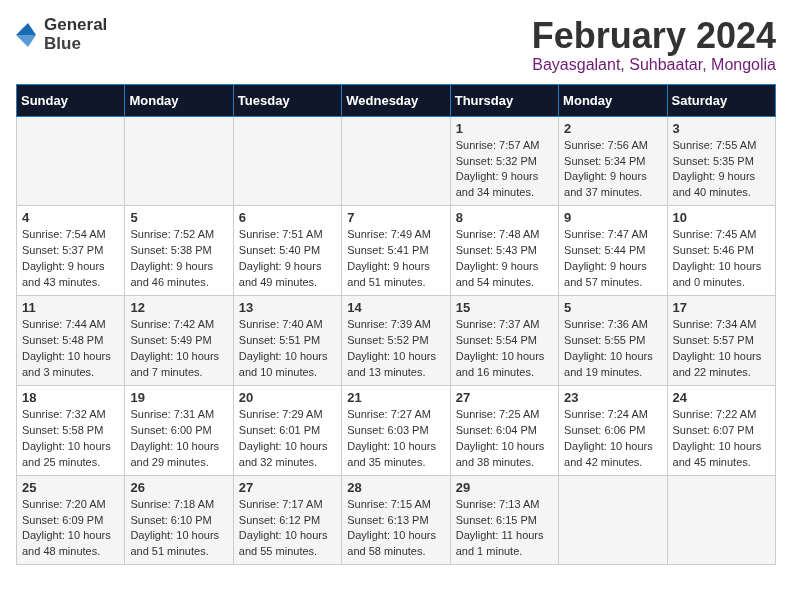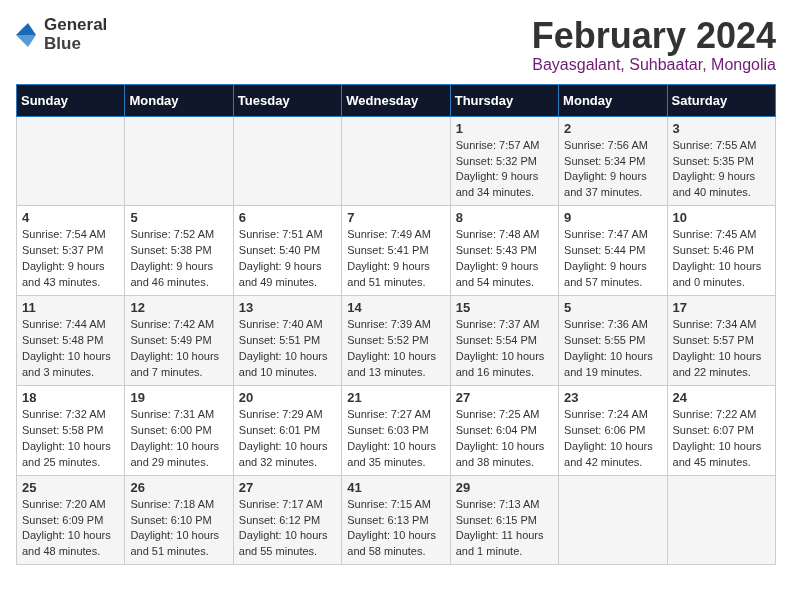--- a/index.html
+++ b/index.html
@@ -226,21 +226,21 @@
         </td>
         <td>
           <span class="day-number">26</span>
           <div class="day-info">Sunrise: 7:18 AM<br>Sunset: 6:10 PM<br>Daylight: 10 hours and 51 minutes.</div>
         </td>
         <td>
           <span class="day-number">27</span>
           <div class="day-info">Sunrise: 7:17 AM<br>Sunset: 6:12 PM<br>Daylight: 10 hours and 55 minutes.</div>
         </td>
         <td>
-          <span class="day-number">41</span>
+          <span class="day-number">28</span>
           <div class="day-info">Sunrise: 7:15 AM<br>Sunset: 6:13 PM<br>Daylight: 10 hours and 58 minutes.</div>
         </td>
         <td>
           <span class="day-number">29</span>
           <div class="day-info">Sunrise: 7:13 AM<br>Sunset: 6:15 PM<br>Daylight: 11 hours and 1 minute.</div>
         </td>
         <td class="empty-cell"></td>
         <td class="empty-cell"></td>
       </tr>
     </tbody>

